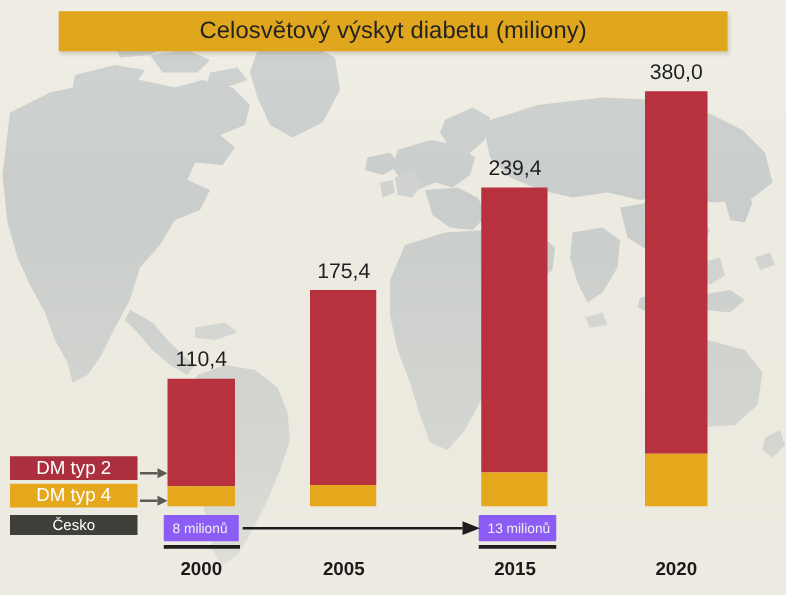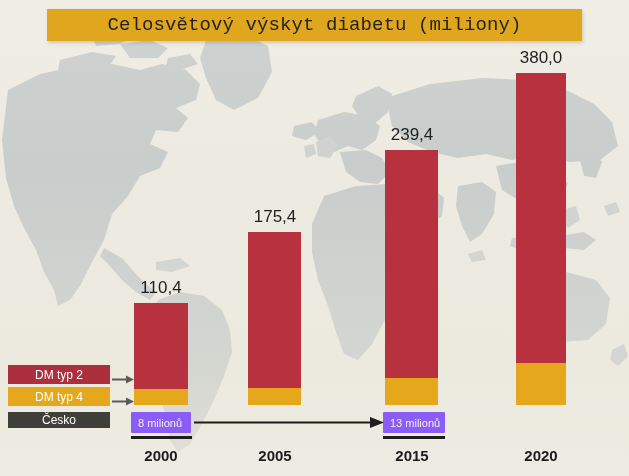--- a/index.html
+++ b/index.html
@@ -56,21 +56,20 @@
     position: absolute;
     left: 47px;
     top: 9px;
     width: 535px;
     height: 32px;
     background: #e0a61e;
     display: flex;
     align-items: center;
     justify-content: center;
     box-shadow: 1px 2px 3px rgba(90,80,50,0.22);
-    font-family: Liberation Mono, monospace;
   }
   #title-text {
     font-size: 19px;
     color: #232323;
     letter-spacing: 0.1px;
     white-space: nowrap;
   }
 
   
   .bar {
@@ -107,21 +106,21 @@
 
   
   .legend-chip {
     position: absolute;
     left: 8px;
     width: 102px;
     height: 19px;
     display: flex;
     align-items: center;
     justify-content: center;
-    font-size: 12px;
+    font-size: 15px;
     color: #ffffff;
     box-sizing: border-box;
   }
   #legend-typ2 { top: 365px; background: #ab2f3c; }
   #legend-typ1 { top: 387px; background: #e5a81c; }
   #legend-cesko {
     top: 412px;
     height: 16px;
     background: #3f3f3a;
     font-size: 12px;

